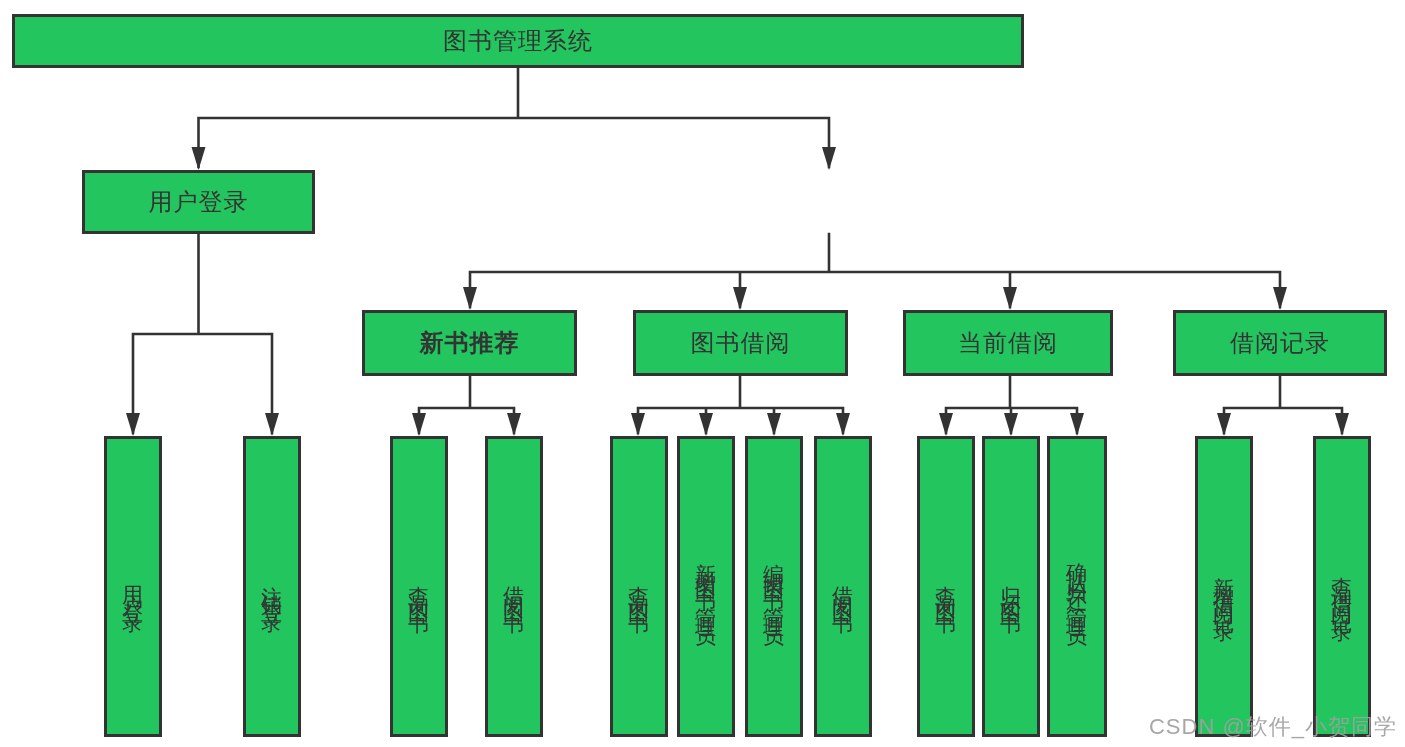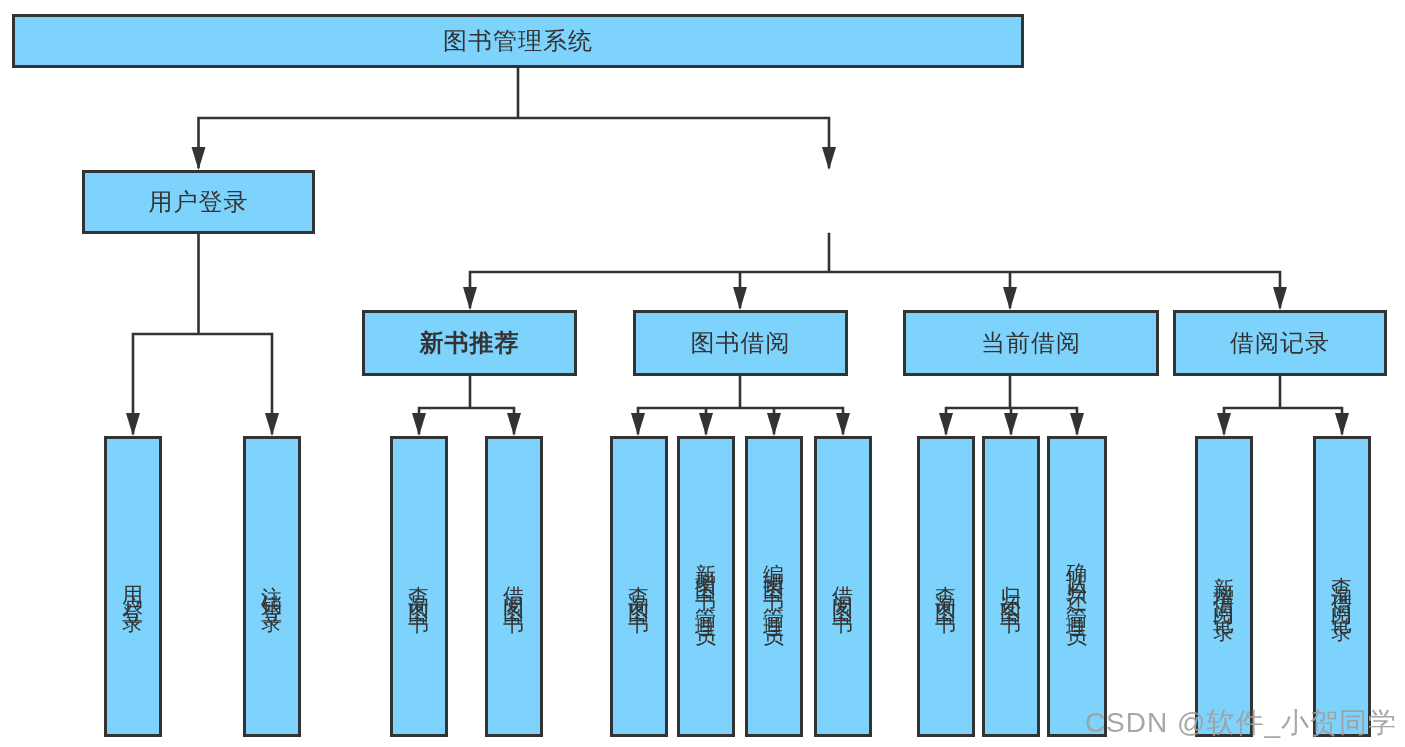--- a/index.html
+++ b/index.html
@@ -12,33 +12,33 @@
   html,body{background:var(--bg);}
   body{
     width:1405px;height:747px;position:relative;overflow:hidden;
     font-family:"Liberation Sans","DejaVu Sans",sans-serif;
     color:var(--text);
   }
   .stage{position:absolute;inset:0;width:1405px;height:747px;}
   .wires{position:absolute;left:0;top:0;z-index:0;}
   .box{
     position:absolute;z-index:1;
-    background:#7dd3fc;border:3px solid var(--line);
+    background:#22c55e;border:3px solid var(--line);
     display:flex;align-items:center;justify-content:center;
     line-height:1;
   }
   .h-label{font-size:24px;letter-spacing:1px;color:var(--text);white-space:nowrap;}
   .leaf .v-text{
     writing-mode:vertical-rl;text-orientation:mixed;
     font-size:21px;letter-spacing:9px;line-height:1;
     color:var(--text);white-space:nowrap;
   }
   .watermark{
     position:absolute;z-index:2;right:8px;bottom:5px;
-    font-size:28px;color:var(--wm);opacity:.92;
+    font-size:22px;color:var(--wm);opacity:.92;
     letter-spacing:1px;white-space:nowrap;
   }
 </style>
 </head>
 <body>
 
 <div class="stage">
 
   <svg class="wires" width="1405" height="747" viewBox="0 0 1405 747">
     <g stroke="var(--line)" stroke-width="2.6" fill="none" stroke-linecap="square">
@@ -87,21 +87,21 @@
   <div class="box" style="left:82px;top:170px;width:233px;height:64px;">
     <span class="h-label">用户登录</span>
   </div>
 
   <div class="box" style="left:362px;top:310px;width:215px;height:66px;font-weight:bold;">
     <span class="h-label">新书推荐</span>
   </div>
   <div class="box" style="left:633px;top:310px;width:215px;height:66px;">
     <span class="h-label">图书借阅</span>
   </div>
-  <div class="box" style="left:903px;top:310px;width:256px;height:66px;">
+  <div class="box" style="left:903px;top:310px;width:210px;height:66px;">
     <span class="h-label">当前借阅</span>
   </div>
   <div class="box" style="left:1173px;top:310px;width:214px;height:66px;">
     <span class="h-label">借阅记录</span>
   </div>
 
   <div class="box leaf" style="left:104px;top:436px;width:58px;height:301px;">
     <span class="v-text">用户登录</span>
   </div>
   <div class="box leaf" style="left:243px;top:436px;width:58px;height:301px;">

